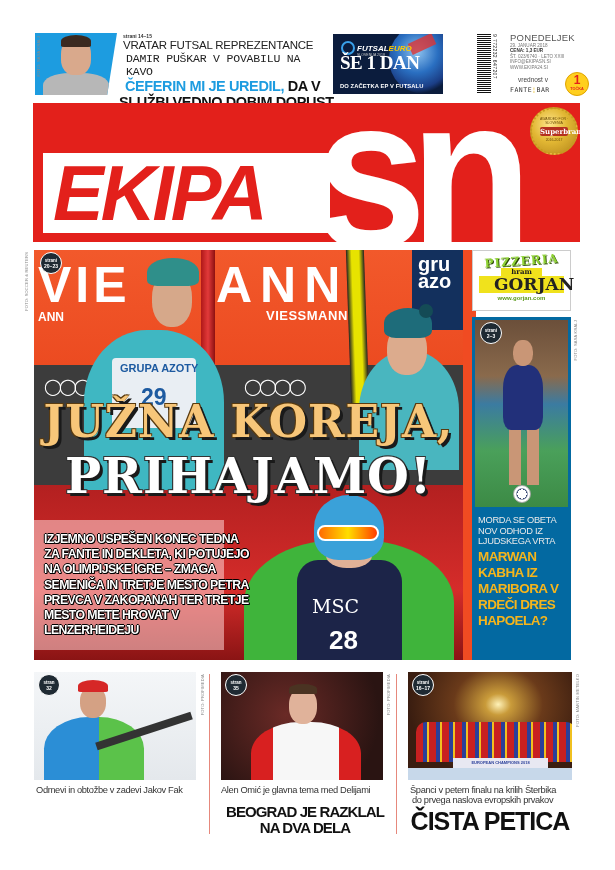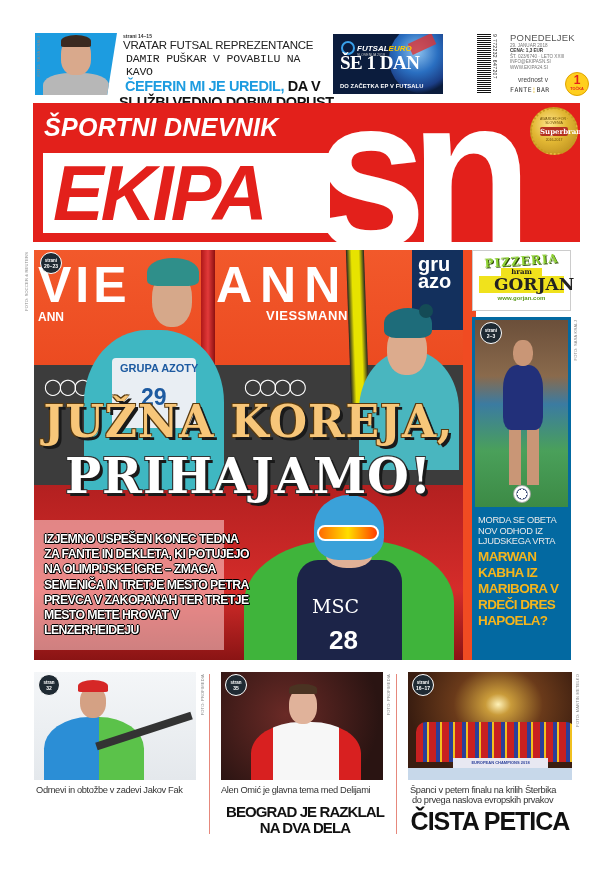--- a/index.html
+++ b/index.html
@@ -174,21 +174,20 @@
   <div class="issue-line">WWW.EKIPA24.SI</div>
 </div>
 <div class="abs issue-vred">vrednost v</div>
 <div class="abs issue-mediabar"><span>FANTE</span><span class="sep">¦</span><span>BAR</span></div>
 <div class="abs tocka-badge">
   <span class="tocka-num">1</span>
   <span class="tocka-lbl">TOČKA</span>
 </div>
 
 <div class="abs masthead">
-  <div class="abs mast-sportni">ŠPORTNI DNEVNIK</div>
   <div class="abs mast-ekipa-box">
     <div class="abs mast-ekipa">EKIPA</div>
   </div>
   <div class="abs mast-sn" style="text-transform:lowercase;">SN</div>
   <div class="abs award-seal">
     <span class="award-small">AWARDED FOR · SLOVENIA</span>
     <span class="award-brand">Superbrands</span>
     <span class="award-year">2016-2017</span>
   </div>
 </div>

